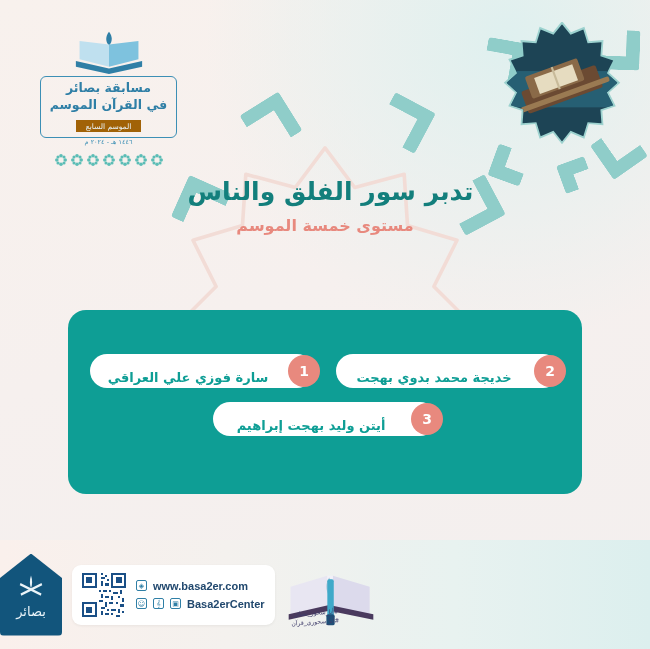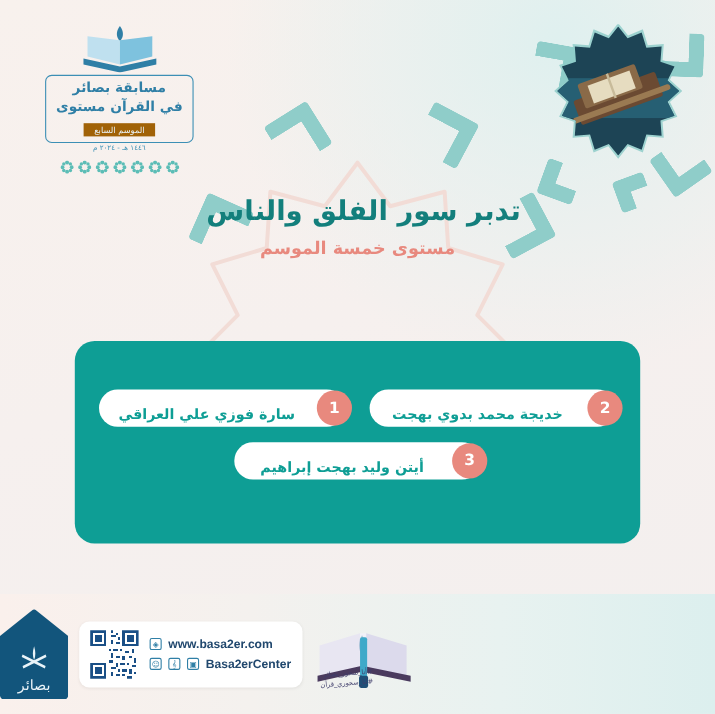--- a/index.html
+++ b/index.html
@@ -42,21 +42,21 @@
   .bk3{ left:178px; top:182px; transform:rotate(-66deg); }
   .bk4{ left:452px; top:182px; transform:rotate(62deg); }
   .bk5{ left:485px; top:40px;  transform:rotate(10deg); width:40px;height:40px;}
   .bk6{ left:600px; top:30px;  transform:rotate(92deg); width:40px;height:40px;}
   .bk7{ left:598px; top:130px; transform:rotate(145deg); width:42px;height:42px;}
   .bk8{ left:492px; top:148px; transform:rotate(200deg); width:34px;height:34px;}
   .bk9{ left:560px; top:160px; transform:rotate(250deg); width:30px;height:30px;}
 
   
   .logo{
-    position:absolute; left:36px; top:20px;
+    position:absolute; left:36px; top:28px;
     width:145px; text-align:center;
   }
   .logo-book{ margin:0 auto 2px; width:74px; height:46px; display:block; }
   .logo-frame{
     display:inline-block;
     padding:3px 9px 4px;
     border:1.6px solid #3c8fb5;
     border-radius:6px;
     position:relative;
   }
@@ -204,21 +204,21 @@
     white-space:nowrap;
   }
   .qr{ width:44px; height:44px; }
   .brand-badge{
     width:62px; height:82px;
     background:#12557c;
     border-radius:6px 6px 4px 4px;
     clip-path:polygon(50% 0%, 100% 30%, 100% 100%, 0% 100%, 0% 30%);
     display:flex; flex-direction:column;
     align-items:center; justify-content:flex-end;
-    padding-bottom:5px; gap:3px;
+    padding-bottom:17px; gap:3px;
   }
   .brand-emblem{ width:30px; height:30px; }
   .brand-name{ color:#eaf4f9; font-size:13px; }
 </style>
 </head>
 <body>
 
 <div class="poster">
 
   <div class="bg-gradient"></div>
@@ -244,21 +244,21 @@
 
   <div class="logo">
     <svg class="logo-book" viewBox="0 0 80 50">
       <path d="M40 4 C36 9 36 15 40 19 C44 15 44 9 40 4 Z" fill="#2f7fa6"></path>
       <path d="M40 18 L40 42 L8 34 L8 14 Z" fill="#bfe0ef"></path>
       <path d="M40 18 L40 42 L72 34 L72 14 Z" fill="#7ec2de"></path>
       <path d="M4 36 L40 44 L76 36 L76 42 L40 50 L4 42 Z" fill="#2f7fa6"></path>
     </svg>
     <div class="logo-frame">
       <div class="logo-l1">مسابقة بصائر</div>
-      <div class="logo-l2">في القرآن مستوى</div>
+      <div class="logo-l2">في القرآن الموسم</div>
       <div class="logo-season">الموسم السابع</div>
     </div>
     <div class="logo-date">١٤٤٦ هـ - ٢٠٢٤ م</div>
     <div class="rosettes">
       <svg class="rosette" viewBox="0 0 20 20">
           <g fill="#5cbdb6">
             <circle cx="10" cy="3" r="3"></circle>
             <circle cx="17" cy="10" r="3"></circle>
             <circle cx="10" cy="17" r="3"></circle>
             <circle cx="3" cy="10" r="3"></circle>

